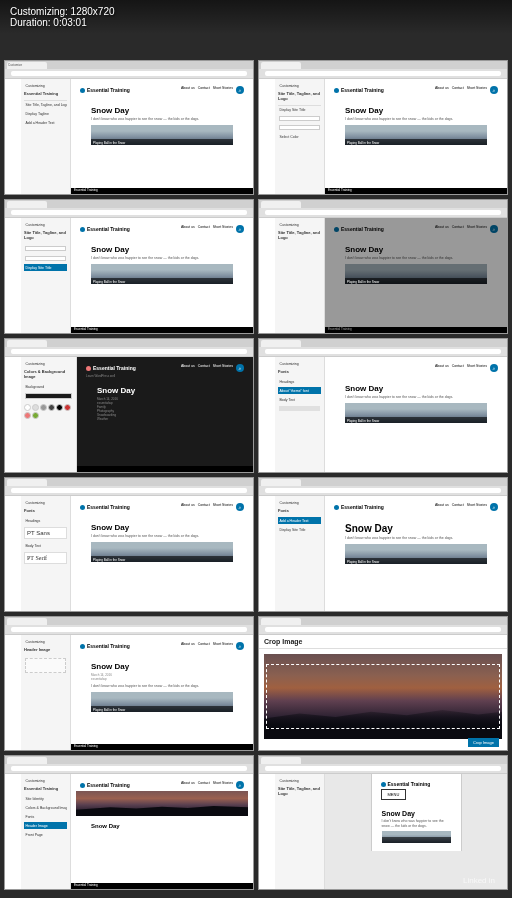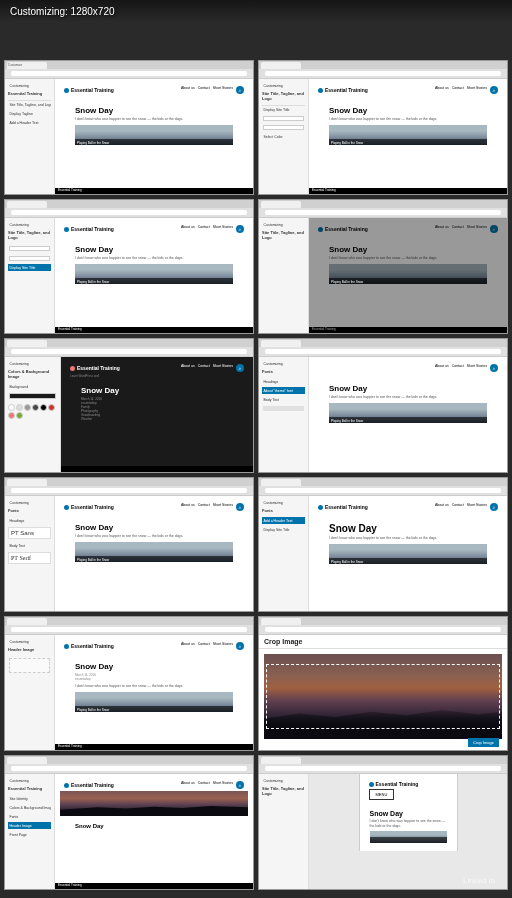--- a/index.html
+++ b/index.html
@@ -11,21 +11,21 @@
     
     .grid-container { display: grid; grid-template-columns: 1fr 1fr; gap: 4px; padding: 4px; background: #2a2a2a; padding-top: 60px; }
     
     .thumb { background: #fff; border: 1px solid #999; height: 135px; display: flex; flex-direction: column; overflow: hidden; position: relative; }
     
     .browser-bar { height: 10px; background: #e0e0e0; border-bottom: 1px solid #ccc; display: flex; align-items: center; padding: 0 3px; font-size: 4px; color: #666; }
     .browser-tabs { height: 8px; background: #d0d0d0; display: flex; gap: 2px; padding: 0 2px; }
     .browser-tab { width: 40px; height: 7px; background: #f0f0f0; border-radius: 2px 2px 0 0; margin-top: 1px; font-size: 3px; padding: 1px; color: #555; }
     .browser-url { flex: 1; height: 5px; background: #fff; border-radius: 2px; margin: 0 3px; }
     
-    .wp-layout { display: flex; flex: 1; overflow: hidden; }
+    .wp-layout { display: flex; flex: 1; overflow: hidden; padding-left: 16px; }
     .wp-sidebar { width: 50px; background: #f5f5f5; border-right: 1px solid #ddd; padding: 3px; font-size: 4px; color: #333; display: flex; flex-direction: column; gap: 2px; }
     .sidebar-item { padding: 1.5px; font-size: 3.5px; white-space: nowrap; overflow: hidden; }
     .sidebar-item.active { background: #0073aa; color: #fff; }
     .sidebar-title { font-weight: bold; font-size: 4px; margin-bottom: 2px; }
     
     .wp-preview { flex: 1; background: #fff; padding: 5px; position: relative; }
     .wp-preview.dark-theme { background: #1a1a1a; color: #fff; }
     .wp-preview.dimmed::after { content: ''; position: absolute; inset: 0; background: rgba(0,0,0,0.4); }
     
     .preview-header { display: flex; justify-content: space-between; align-items: center; padding: 2px 4px; font-size: 4px; }
@@ -70,20 +70,21 @@
     .bottom-overlay { position: absolute; bottom: 0; right: 8px; z-index: 100; }
     .lynda-logo { color: #fff; font-size: 8px; padding: 4px; opacity: 0.7; }
     
     .wp-preview.mobile-preview { max-width: 50%; margin: 0 auto; border-left: 1px solid #ccc; border-right: 1px solid #ccc; }
   </style>
 </head>
 <body>
 
 <div class="overlay-header">
   <div><span>Customizing:</span> <span>1280x720</span></div>
+  <div><span>Duration:</span> <span>0:03:01</span></div>
 </div>
 
 <div class="grid-container">
 
   <div class="thumb">
     <div class="browser-tabs">
         <div class="browser-tab">Customize</div>
       </div>
     <div class="browser-bar">
         <div class="browser-url"></div>

